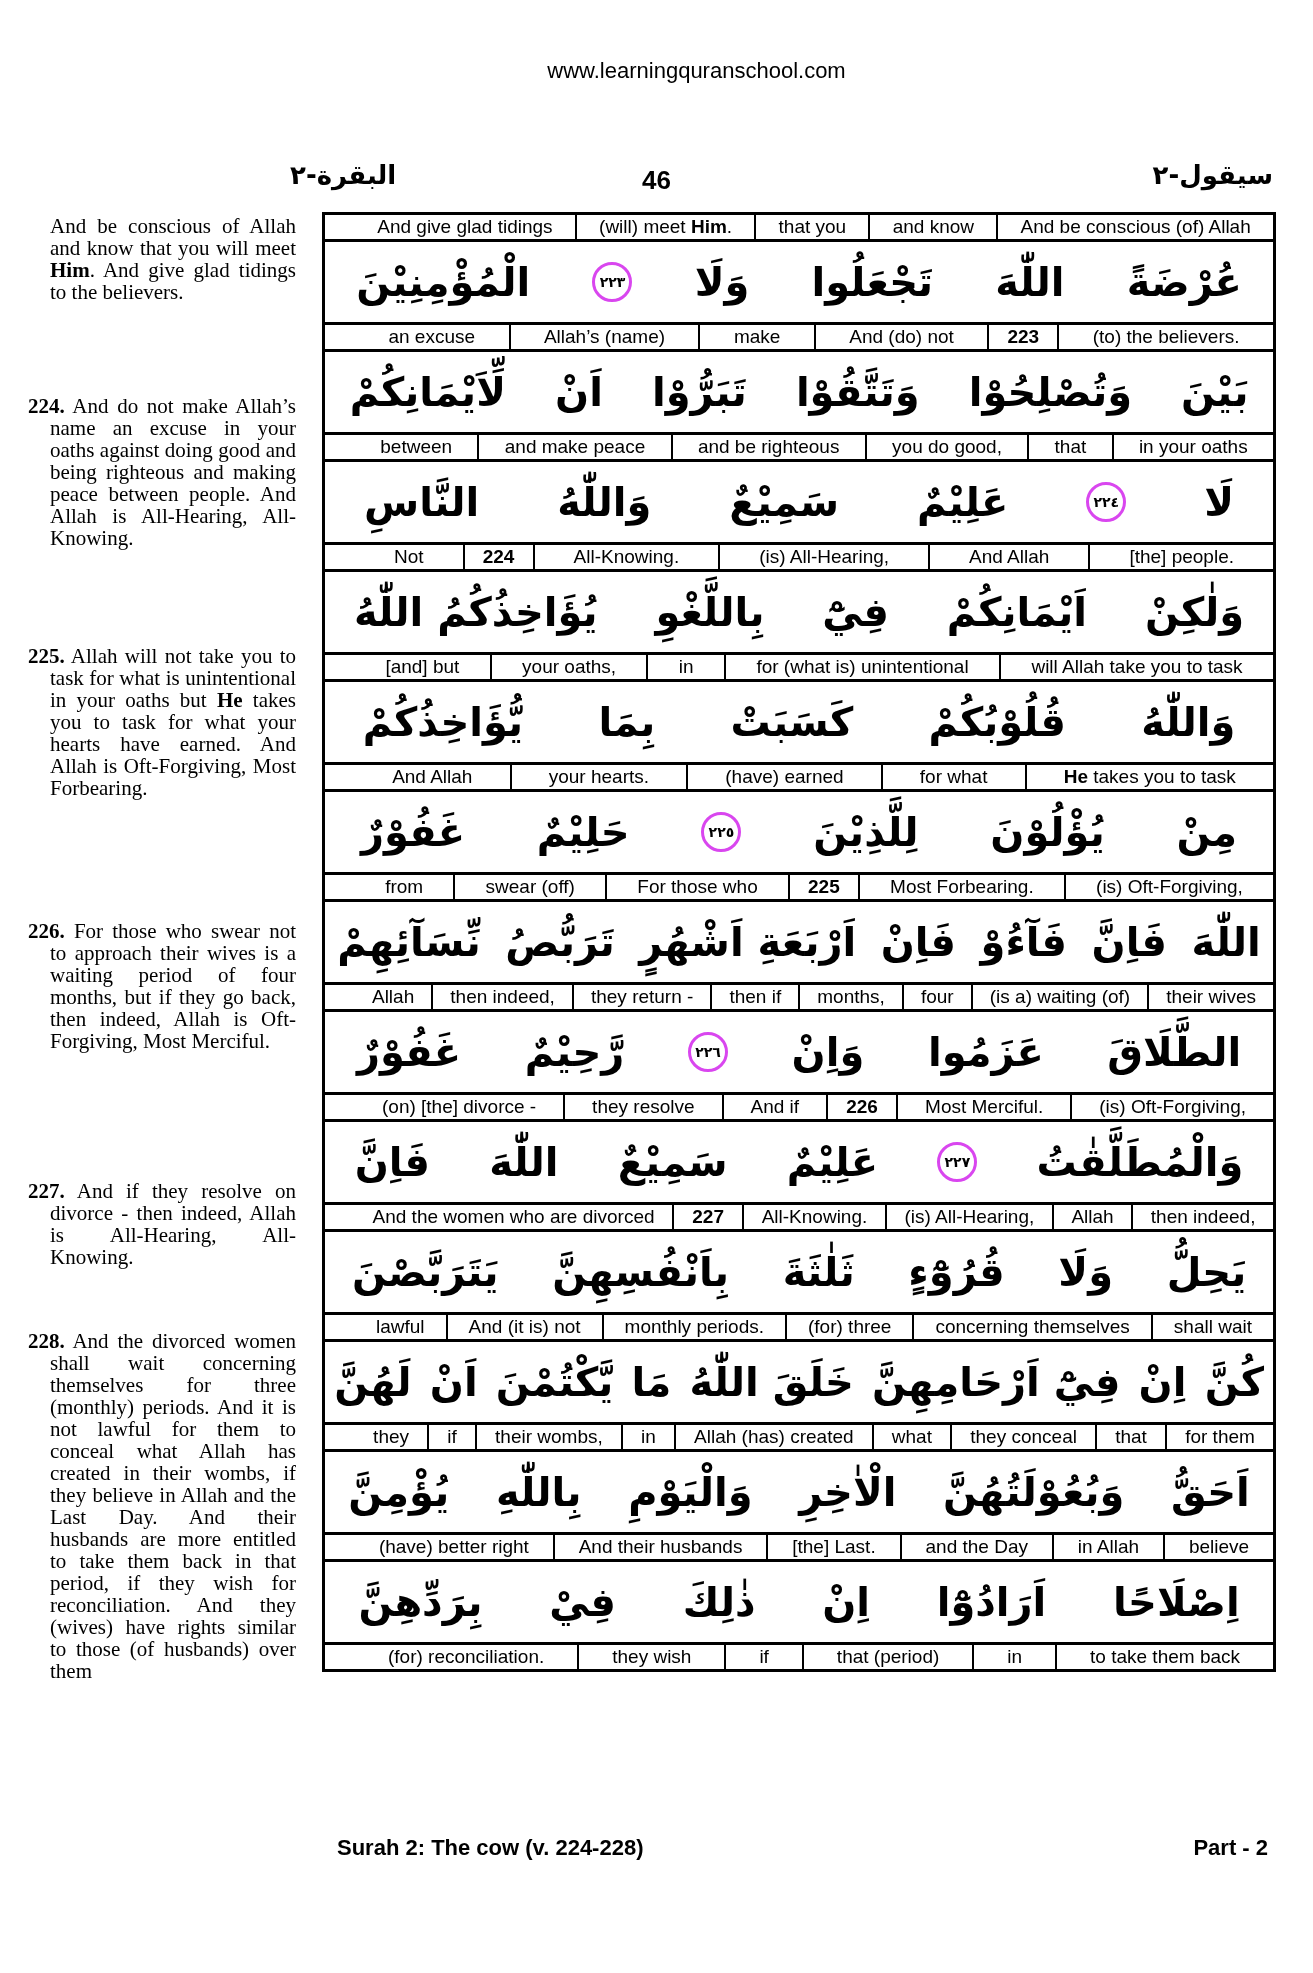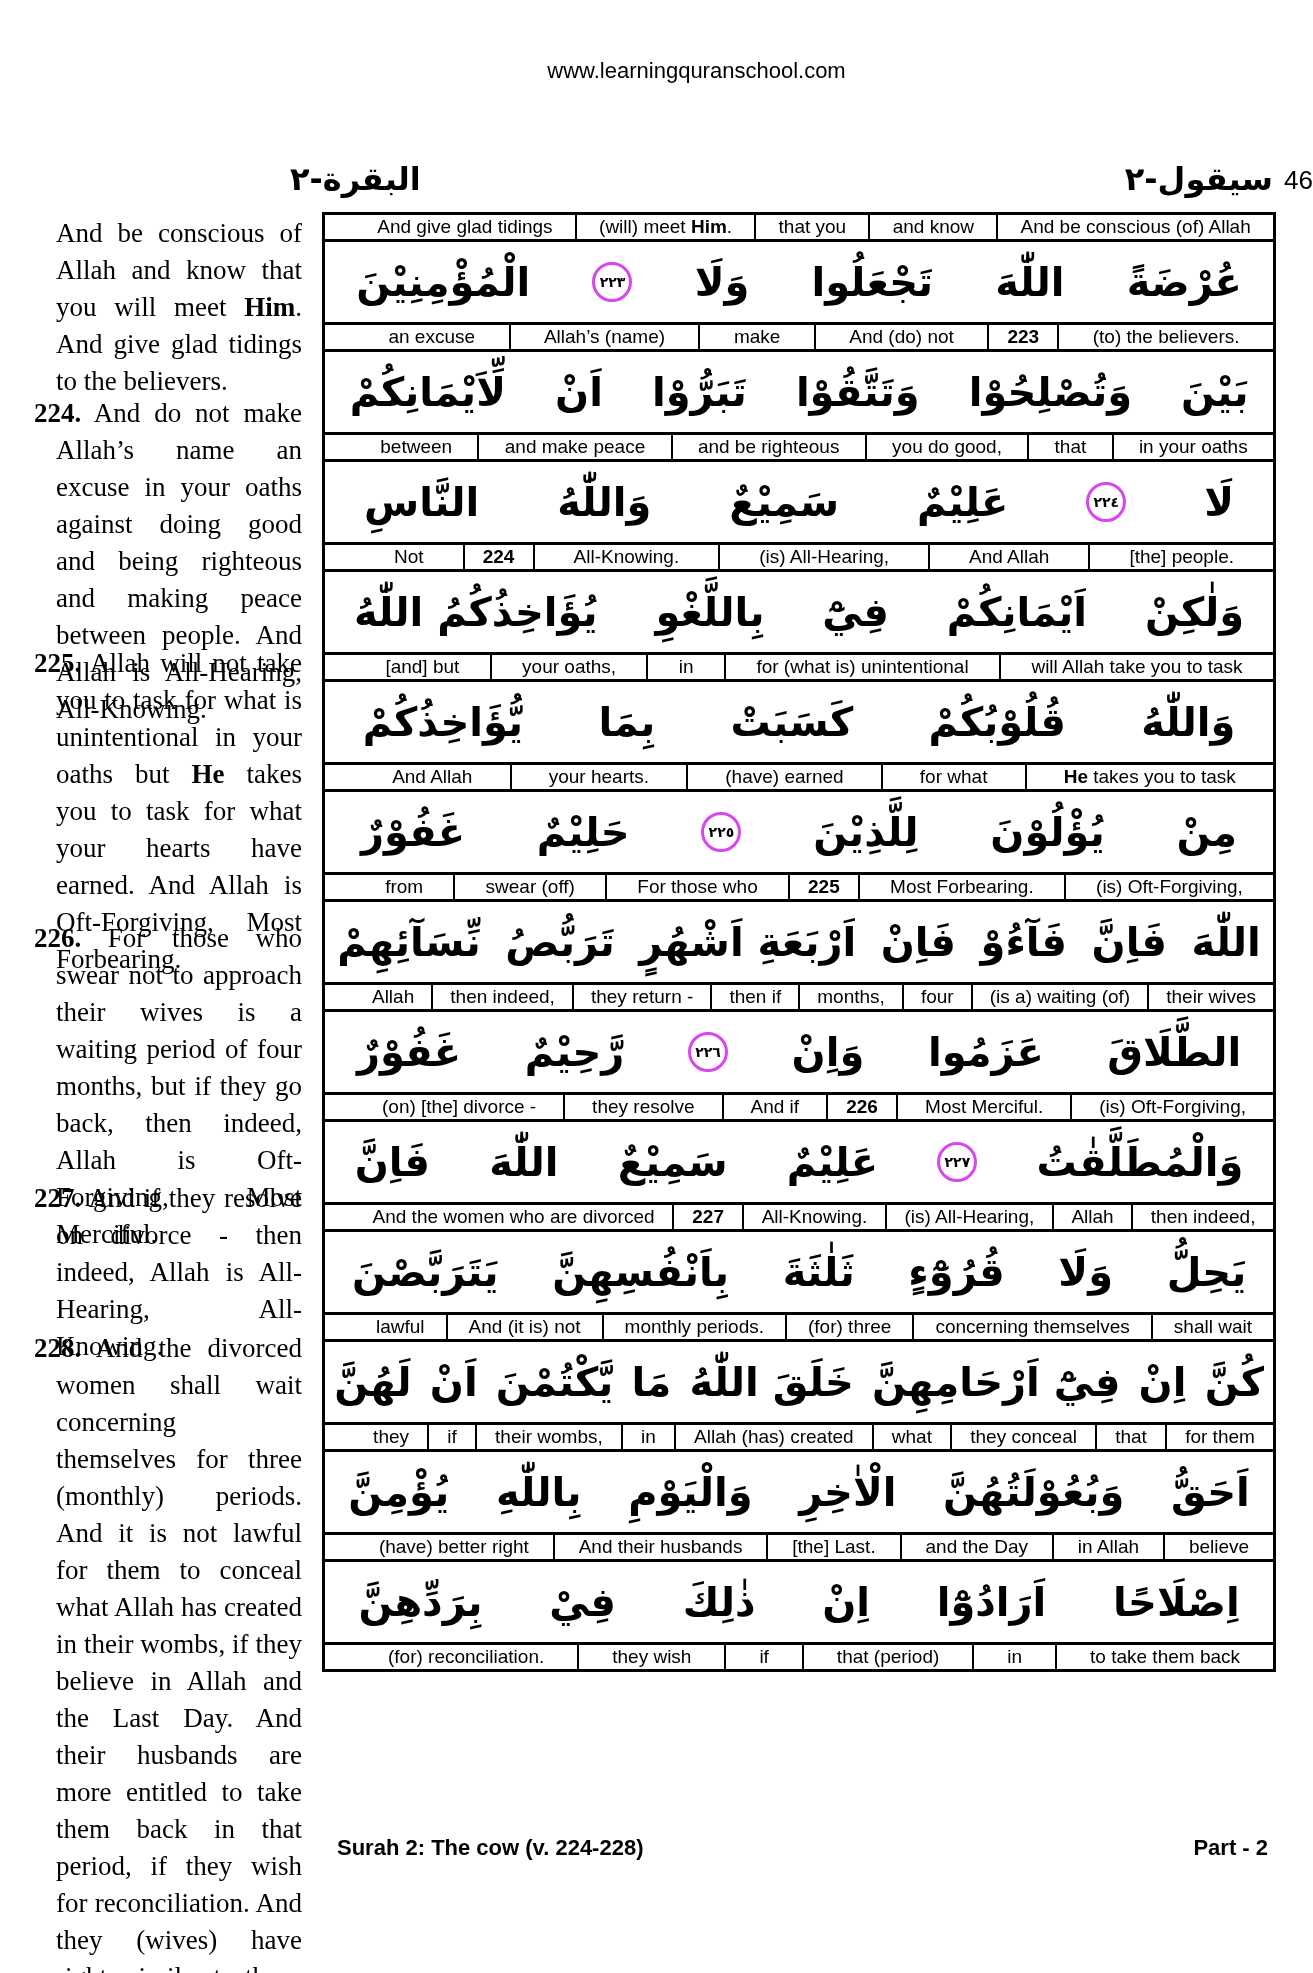--- a/index.html
+++ b/index.html
@@ -1,21 +1,21 @@
 <!DOCTYPE html>
 <html><head>
 <meta charset="utf-8">
 <style>
   html, body { margin:0; padding:0; background:#fff; }
   body { width:1313px; height:1973px; position:relative; overflow:hidden; color:#000; }
   .url { position:absolute; top:58px; left:0; width:1313px; text-align:center; font-family:"Liberation Sans", sans-serif; font-size:22px;padding-left:40px; }
-  .hdr { position:absolute; top:160px; font-family:"DejaVu Sans", sans-serif; font-weight:bold; font-size:32px; }
+  .hdr { position:absolute; top:160px; font-family:"DejaVu Sans", sans-serif; font-weight:bold; font-size:26px; }
   .hdr-left { left:290px; } .hdr-right { right:40px; direction:rtl; }
-  .pagenum { position:absolute; top:165px; left:0; width:1313px; text-align:right; font-family:"Liberation Sans", sans-serif; font-weight:normal; font-size:26px; }
-  .side { position:absolute; left:34px; width:268px; font-family:"Liberation Serif", serif; font-size:27px; line-height:37px; text-align:justify; }
+  .pagenum { position:absolute; top:165px; left:0; width:1313px; text-align:center; font-family:"Liberation Sans", sans-serif; font-weight:bold; font-size:26px; }
+  .side { position:absolute; left:28px; width:268px; font-family:"Liberation Serif", serif; font-size:21px; line-height:22px; text-align:justify; }
   .side p { margin:0; padding-left:22px; text-indent:-22px; }
   .side p.cont { padding-left:22px; text-indent:0; }
   .side b { font-weight:bold; }
   .table { position:absolute; left:322px; top:212px; width:948px; border:3px solid #000; }
   .row .ar { height:80px; display:flex; flex-direction:row-reverse; align-items:center; justify-content:space-around; border-bottom:3px solid #000; font-family:"DejaVu Sans", sans-serif; font-weight:bold; font-size:40px; direction:rtl; }
   .row .en { height:24px; display:flex; flex-direction:row-reverse; border-bottom:3px solid #000; font-family:"Liberation Sans", sans-serif; font-size:19px; }
   .row:last-child .en { border-bottom:none; }
   .en .cell { flex:1 1 auto; border-left:2px solid #000; text-align:center; white-space:nowrap; line-height:24px; padding:0 4px; }
   .en .cell:last-child { border-left:none;padding-left:34px; }
   .en .cell.num { font-weight:bold; flex:0 0 auto; min-width:60px; }

